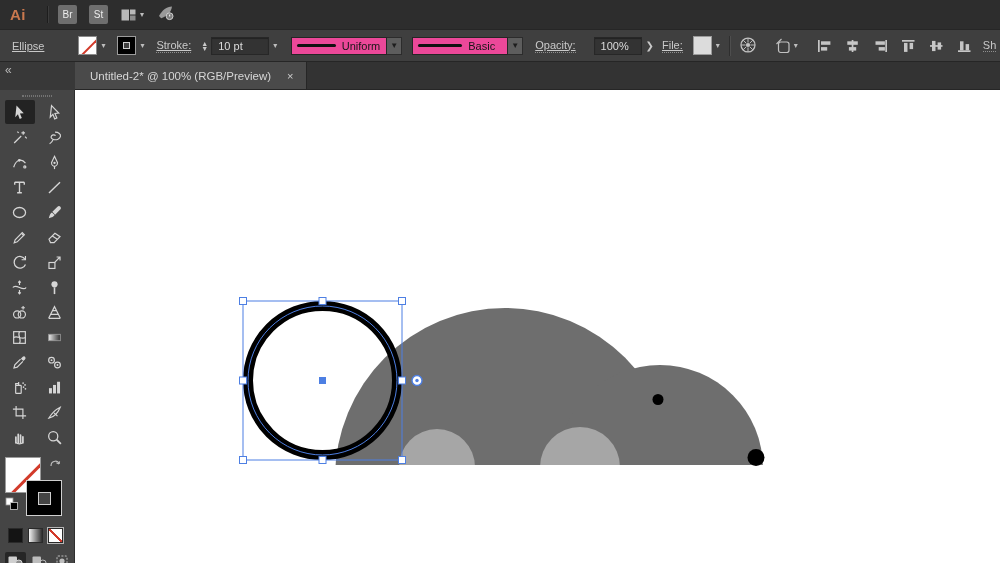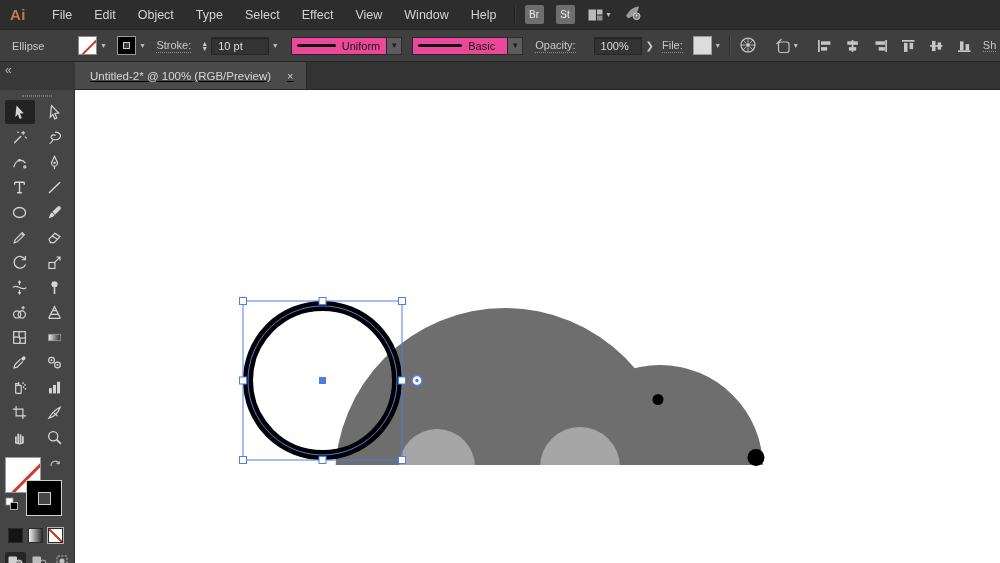--- a/index.html
+++ b/index.html
@@ -14,21 +14,21 @@
   .logo { color:#c9784e; font-weight:bold; font-size:15px; padding:0 15px 0 10px; letter-spacing:0.5px; }
   .menu-item { padding:0 11px; cursor:default; }
   .mb-divider { width:1px; height:17px; background:#1d1d1d; margin:0 10px 0 6px; box-shadow:1px 0 0 #3c3c3c; }
   .mb-right { display:flex; align-items:center; gap:12px; }
   .badge { width:19px; height:19px; background:#6e6e6e; color:#ececec; font-size:10px; display:flex; align-items:center; justify-content:center; border-radius:2px; }
   .mb-ico { display:flex; align-items:center; gap:3px; color:#bdbdbd; }
   .chev { font-size:8px; color:#bdbdbd; }
   
   .controlbar { height:33px; background:#3f3f3f; border-top:1px solid #262626; border-bottom:1px solid #262626;
     display:flex; align-items:center; font-size:11px; color:#c9c9c9; padding-left:12px; overflow:hidden; white-space:nowrap; }
-  .cb-label { margin-right:6px; }
+  .cb-label { margin-right:6px;text-decoration:underline; }
   .cb-underline { border-bottom:1px dotted #8f8f8f; padding-bottom:1px; }
   .cb-gap-lg { margin-right:34px; }
   .swatch-btn { display:flex; align-items:center; gap:4px; margin-right:12px; }
   .proxy-none { width:19px; height:19px; background:#fff; border:1px solid #8a8a8a; position:relative; overflow:hidden; }
   .proxy-none::after { content:""; position:absolute; left:-3px; top:8px; width:30px; height:2.4px; background:#d23a2a; transform:rotate(-45deg); }
   .proxy-stroke { width:19px; height:19px; background:#000; border:1px solid #9c9c9c; display:flex; align-items:center; justify-content:center; }
   .proxy-stroke .hole { width:7px; height:7px; background:#3f3f3f; border:1px solid #cfcfcf; }
   .stepper { display:flex; flex-direction:column; line-height:5px; font-size:7px; color:#c9c9c9; margin:0 3px 0 4px; }
   .field { background:#333; border:1px solid #272727; box-shadow:inset 0 1px 1px rgba(0,0,0,.35); color:#dcdcdc; height:18px; display:flex; align-items:center; padding:0 6px; }
   .dd-white { height:18px; background:#ec4899; border:1px solid #262626; display:flex; align-items:center; padding:0 6px 0 5px; color:#161616; gap:6px; }
@@ -36,21 +36,21 @@
   .dd-chev { width:15px; height:18px; background:#5d5d5d; border:1px solid #2c2c2c; border-left:none; color:#1d1d1d; font-size:8px; display:flex; align-items:center; justify-content:center; }
   .more-btn { color:#c9c9c9; font-size:10px; margin:0 8px 0 4px; }
   .style-swatch { width:19px; height:19px; background:#dcdcdc; border:1px solid #9a9a9a; }
   .cb-sep { width:1px; height:20px; background:#2e2e2e; box-shadow:1px 0 0 #4e4e4e; margin:0 9px; flex:none; }
   .align-group { display:flex; align-items:center; gap:11px; margin:0 4px; }
   .cb-trunc { border-bottom:1px dotted #8f8f8f; margin-left:6px; }
   .ico { flex:none; }
   
   .tabstrip { height:28px; background:#333; display:flex; }
   .panel-collapse { width:75px; background:#383838; color:#b8b8b8; font-size:12px; padding:1px 0 0 5px; }
-  .tabs { flex:1; display:flex; border-bottom:1px solid #262626;text-decoration:underline; }
+  .tabs { flex:1; display:flex; border-bottom:1px solid #262626; }
   .tab { background:#4a4a4a; color:#d6d6d6; font-size:11.5px; display:flex; align-items:center; gap:16px; padding:0 13px 0 15px; border-right:1px solid #262626; }
   .tab-close { color:#cfcfcf; font-size:11px; }
   
   .main { display:flex; height:473px; }
   .toolbox { width:75px; background:#454545; border-right:1px solid #2e2e2e; display:flex; flex-direction:column; overflow:hidden; }
   .grip { width:30px; height:4px; margin:5px auto 3px; border-top:1px dotted #737373; border-bottom:1px dotted #737373; }
   .tools { display:grid; grid-template-columns:30px 30px; column-gap:5px; row-gap:1px; justify-content:center; }
   .tool { width:30px; height:24px; display:flex; align-items:center; justify-content:center; color:#d6d6d6; border-radius:2px; }
   .tool.active { background:#232323; }
   .tool svg { stroke-width:1.1; }
@@ -70,21 +70,20 @@
   .mode { width:21px; height:18px; display:flex; align-items:center; justify-content:center; border-radius:2px; }
   .mode.active { background:#262626; }
   .canvas { position:relative; flex:1; background:#fff; }
   .canvas svg { position:absolute; left:0; top:0; display:block; }
 </style>
 </head>
 <body>
 
 <div class="menubar">
   <span class="logo">Ai</span>
-  <div id="menus"><span class="menu-item">File</span><span class="menu-item">Edit</span><span class="menu-item">Object</span><span class="menu-item">Type</span><span class="menu-item">Select</span><span class="menu-item">Effect</span><span class="menu-item">View</span><span class="menu-item">Window</span><span class="menu-item">Help</span></div>
   <div class="mb-divider"></div>
   <div class="mb-right">
     <span class="badge">Br</span>
     <span class="badge">St</span>
     <span class="mb-ico">
       <svg width="17" height="16" viewBox="0 0 16 16">
         <rect x="1" y="2.5" width="7.5" height="11" fill="#b9b9b9"></rect>
         <rect x="9.5" y="2.5" width="5.5" height="5" fill="#b9b9b9"></rect>
         <rect x="9.5" y="8.5" width="5.5" height="5" fill="#8d8d8d"></rect>
       </svg>

